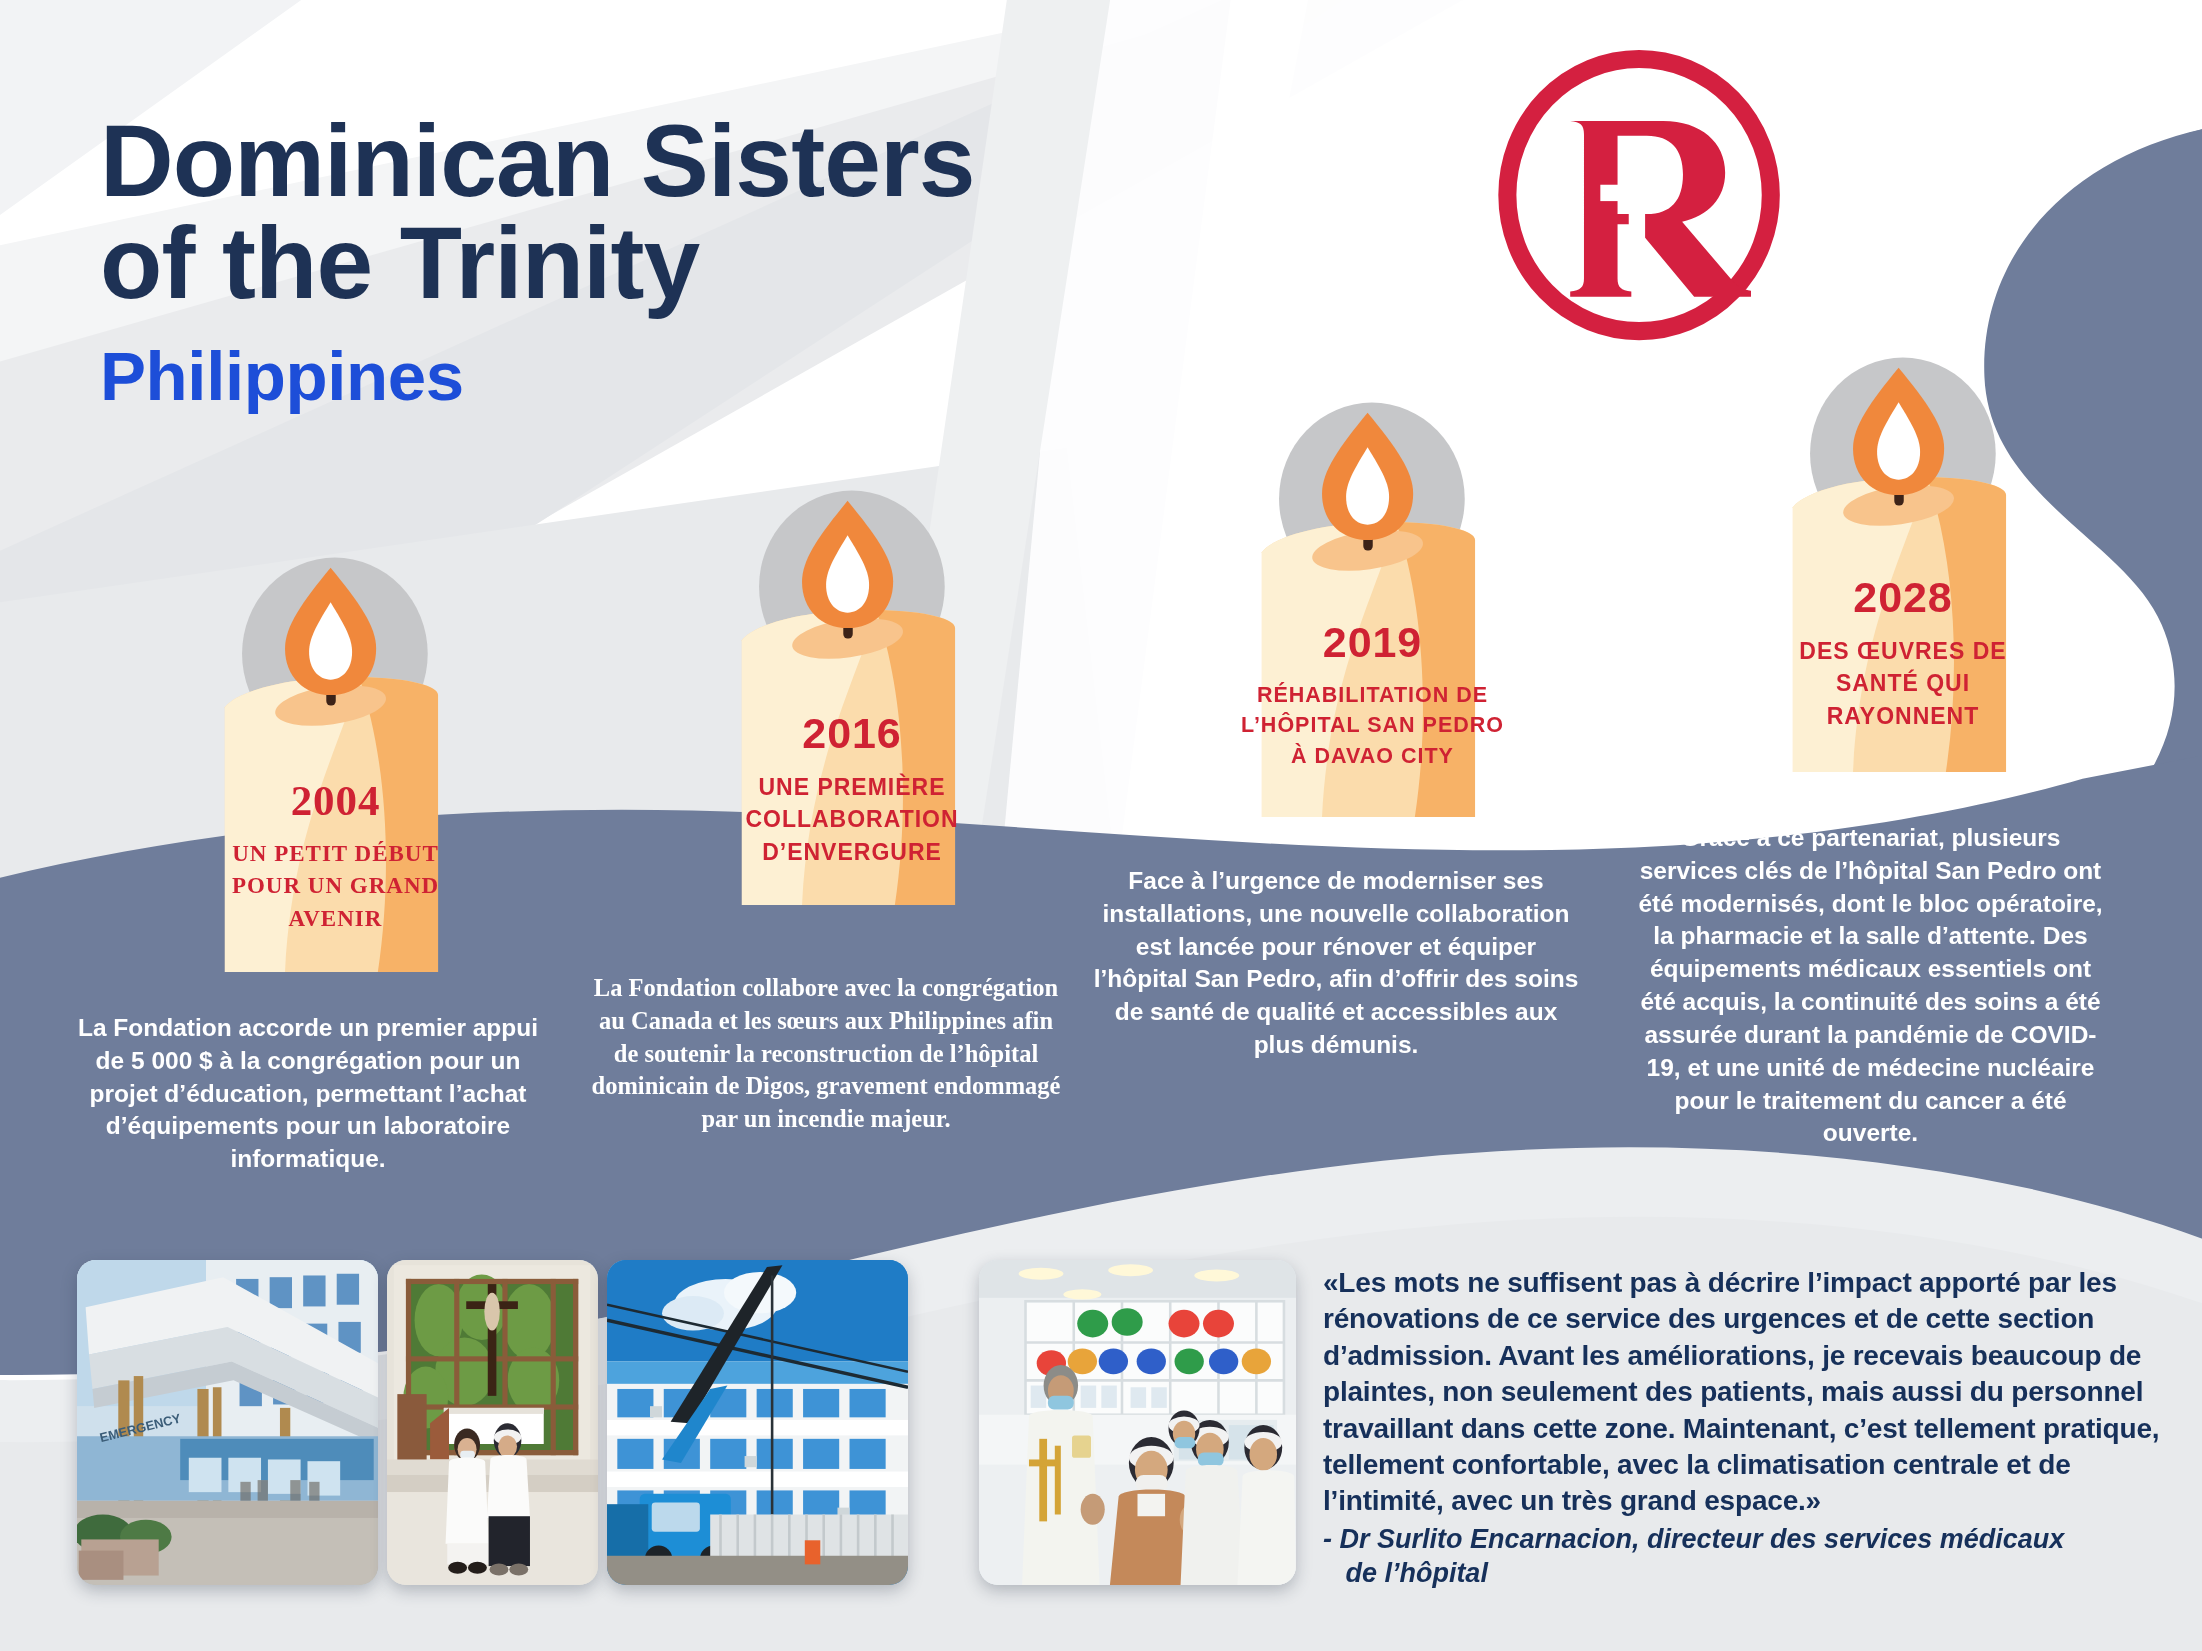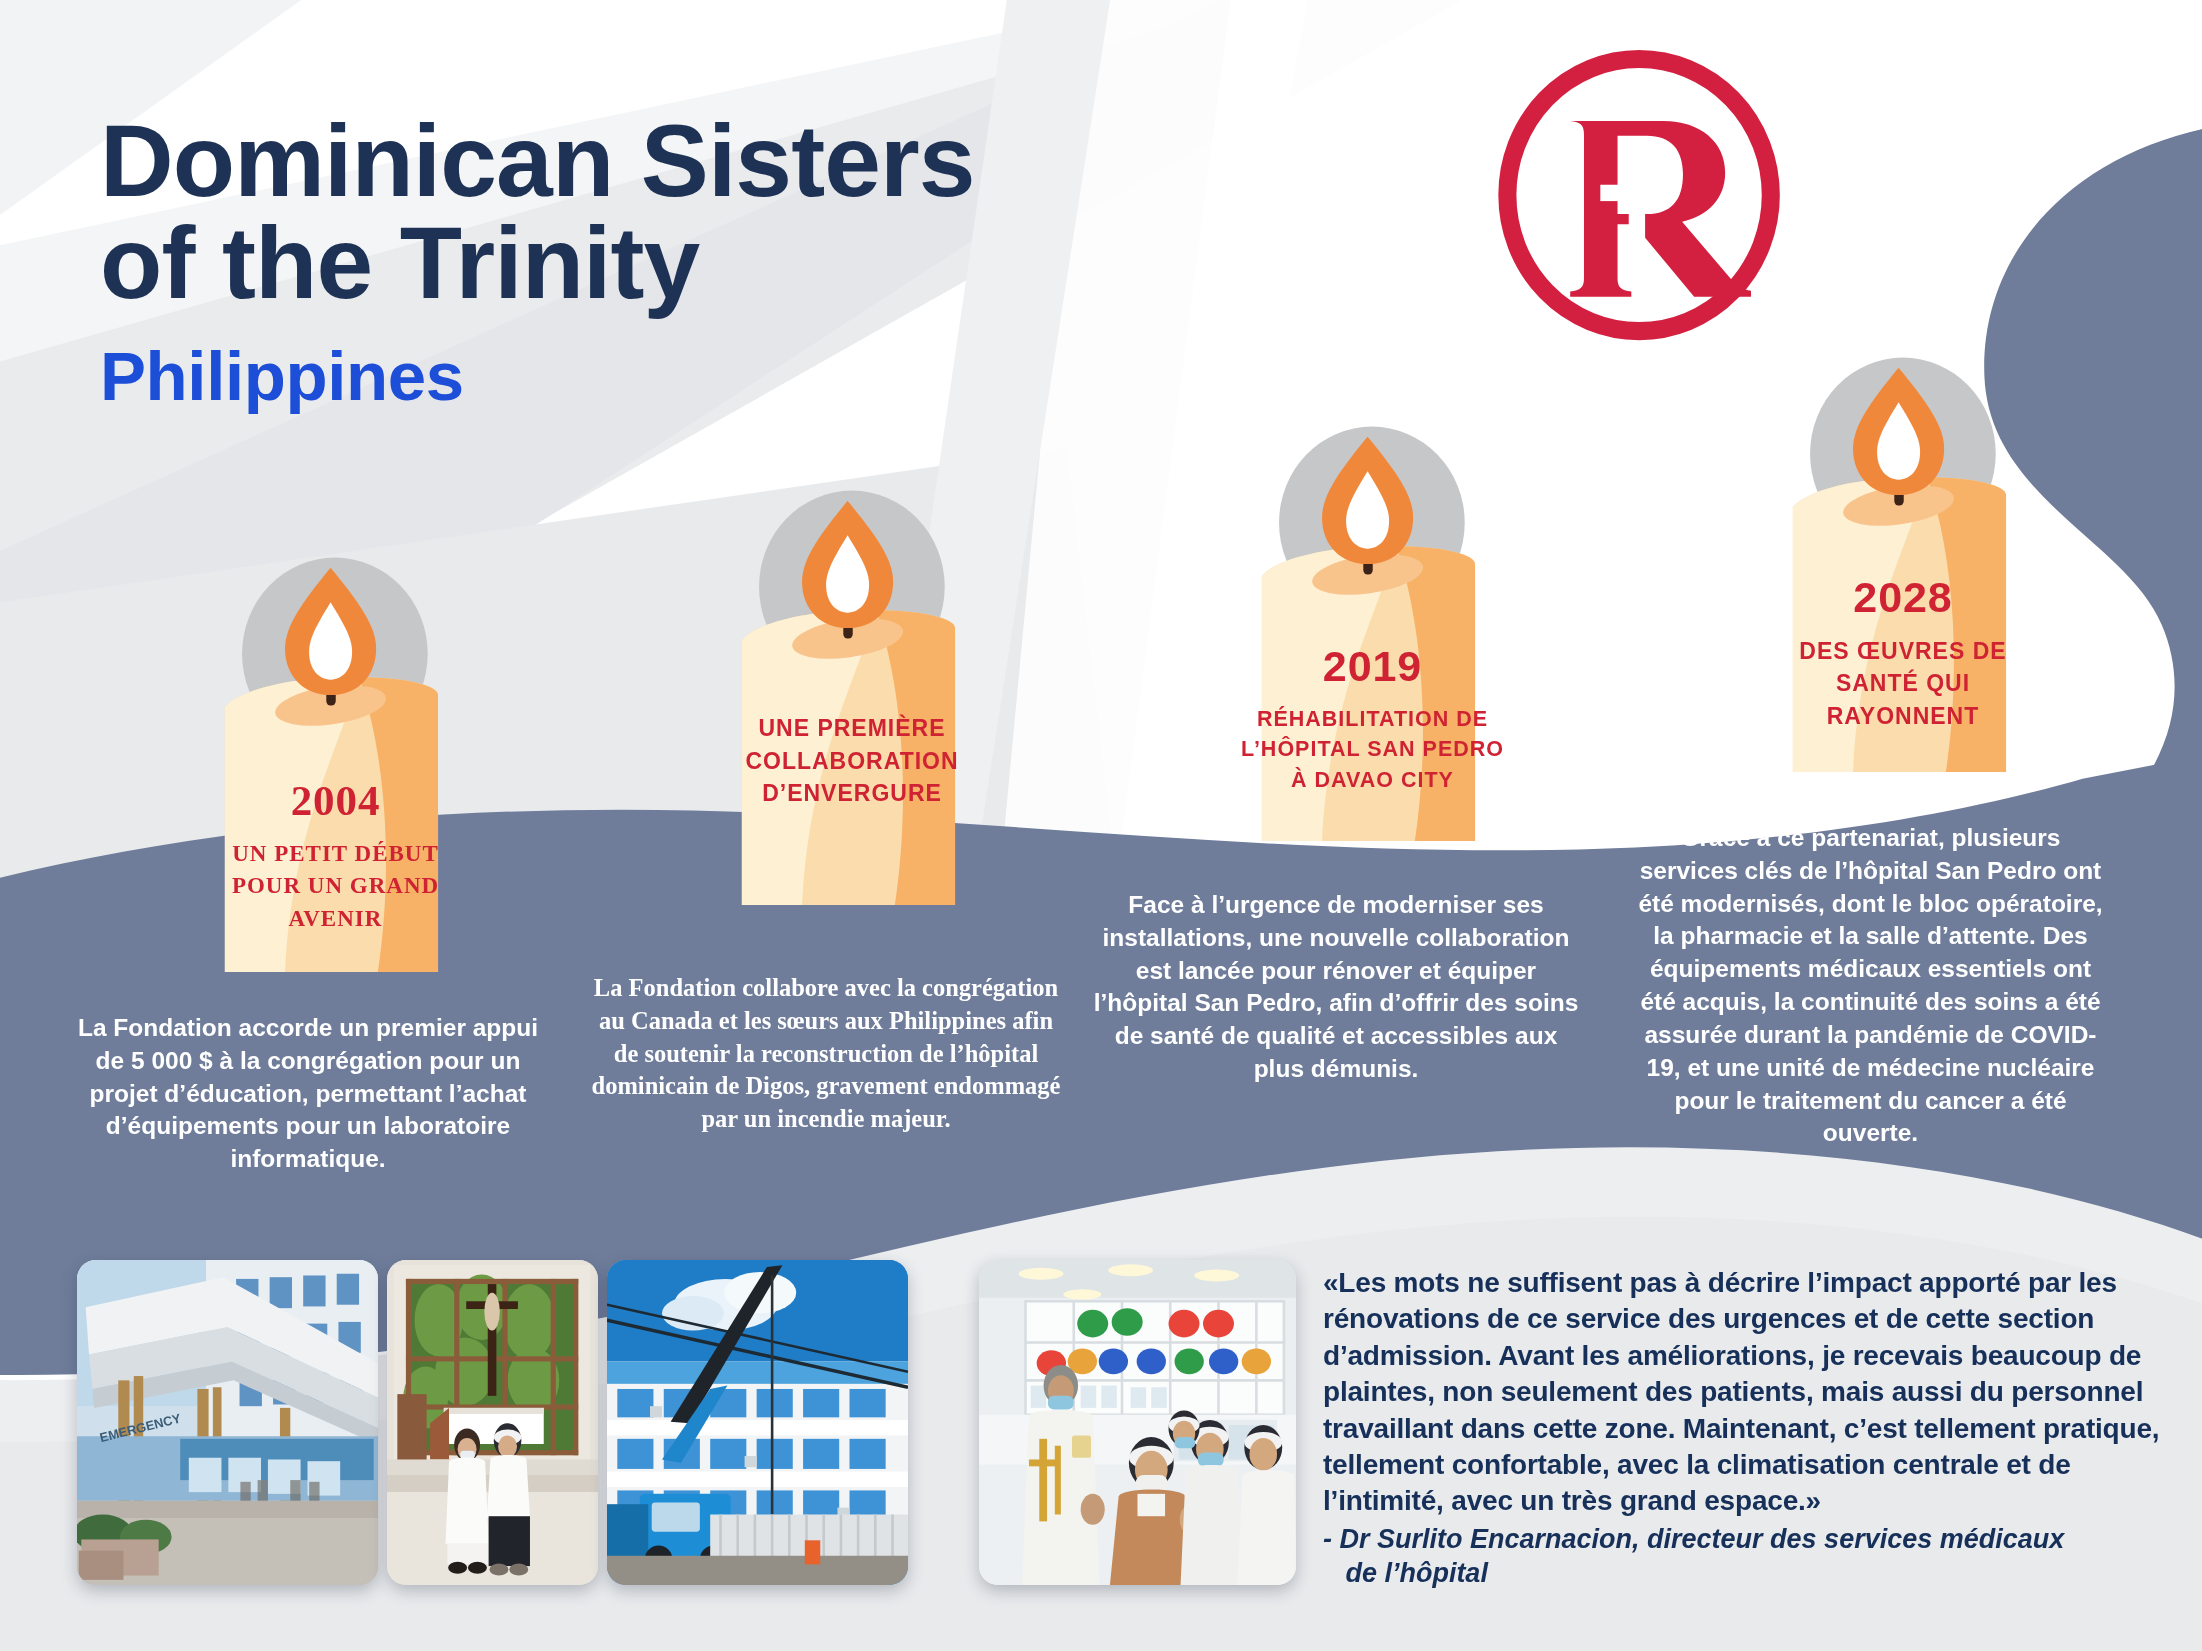--- a/index.html
+++ b/index.html
@@ -196,31 +196,32 @@
         <ellipse cx="350" cy="130" rx="108" ry="112" fill="#c6c7c9"></ellipse>
         <path d="M222,192 C238,172 300,156 378,157 C440,158 470,168 470,178 L470,500 L222,500 Z" fill="#fbdcac"></path>
         <path d="M378,157 C440,158 470,168 470,178 L470,500 L400,500 C418,380 410,250 378,157 Z" fill="#f7b267"></path>
         <path d="M222,192 C238,172 300,156 378,157 C360,230 300,330 292,500 L222,500 Z" fill="#fdf0d3"></path>
         <ellipse cx="345" cy="190" rx="65" ry="22" fill="#f8c48c" transform="rotate(-8 345 190)"></ellipse>
         <rect x="340" y="118" width="11" height="72" rx="5" fill="#3d2318"></rect>
         <path d="M345,30 C378,70 398,98 398,124 C398,156 376,178 345,178 C314,178 292,156 292,124 C292,98 312,70 345,30 Z" fill="#f0883c"></path>
         <path d="M345,70 C362,98 370,112 370,128 C370,148 359,160 345,160 C331,160 320,148 320,128 C320,112 328,98 345,70 Z" fill="#ffffff"></path>
       </svg>
       <div class="candle-label" style="top:237px;left:129px;width:344px;">
+        <div class="year">2016</div>
         <div class="cap">
           <div>UNE PREMIÈRE</div>
           <div>COLLABORATION</div>
           <div>D’ENVERGURE</div>
         </div>
       </div>
     </div>
     <div class="body-text" style="margin-top:67px;width:482px;margin-left:34px;font-family:Liberation Serif, serif;">La Fondation collabore avec la congrégation au Canada et les sœurs aux Philippines afin de soutenir la reconstruction de l’hôpital dominicain de Digos, gravement endommagé par un incendie majeur.</div>
   </div>
 
-  <div class="col" style="left:1071px;top:411px;width:533px;">
+  <div class="col" style="left:1071px;top:387px;width:533px;">
     <div class="candle-wrap" style="height:430px;">
       <svg viewBox="0 0 620 500" style="position:absolute;left:0;top:0;width:533px;height:430px;">
         <ellipse cx="350" cy="130" rx="108" ry="112" fill="#c6c7c9"></ellipse>
         <path d="M222,192 C238,172 300,156 378,157 C440,158 470,168 470,178 L470,500 L222,500 Z" fill="#fbdcac"></path>
         <path d="M378,157 C440,158 470,168 470,178 L470,500 L400,500 C418,380 410,250 378,157 Z" fill="#f7b267"></path>
         <path d="M222,192 C238,172 300,156 378,157 C360,230 300,330 292,500 L222,500 Z" fill="#fdf0d3"></path>
         <ellipse cx="345" cy="190" rx="65" ry="22" fill="#f8c48c" transform="rotate(-8 345 190)"></ellipse>
         <rect x="340" y="118" width="11" height="72" rx="5" fill="#3d2318"></rect>
         <path d="M345,30 C378,70 398,98 398,124 C398,156 376,178 345,178 C314,178 292,156 292,124 C292,98 312,70 345,30 Z" fill="#f0883c"></path>
         <path d="M345,70 C362,98 370,112 370,128 C370,148 359,160 345,160 C331,160 320,148 320,128 C320,112 328,98 345,70 Z" fill="#ffffff"></path>

